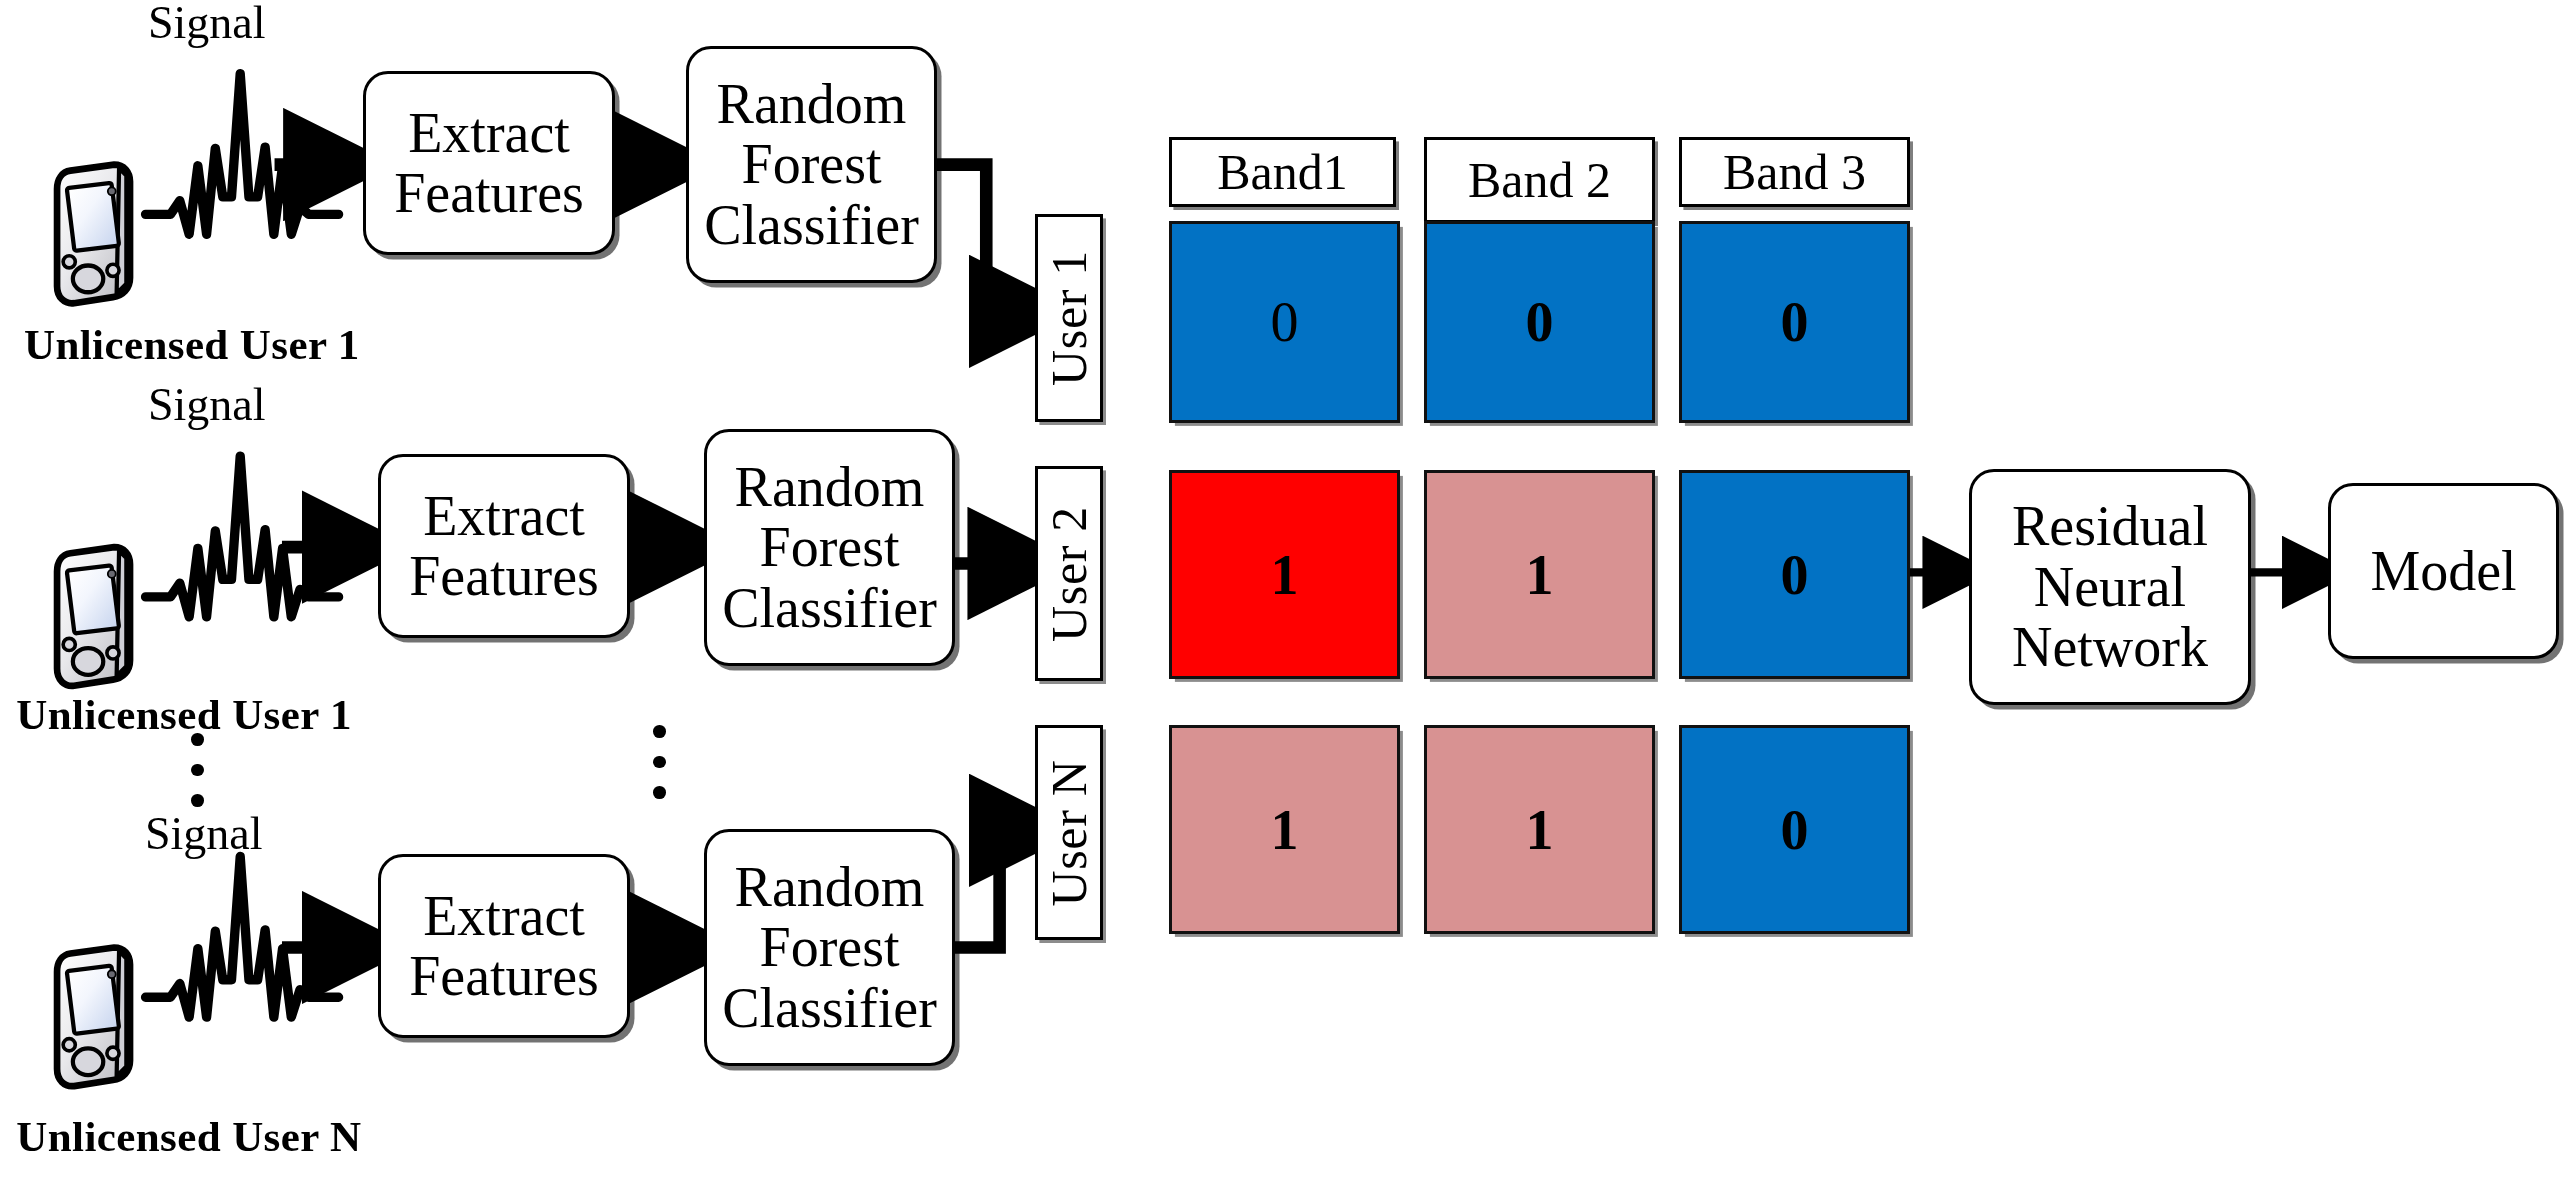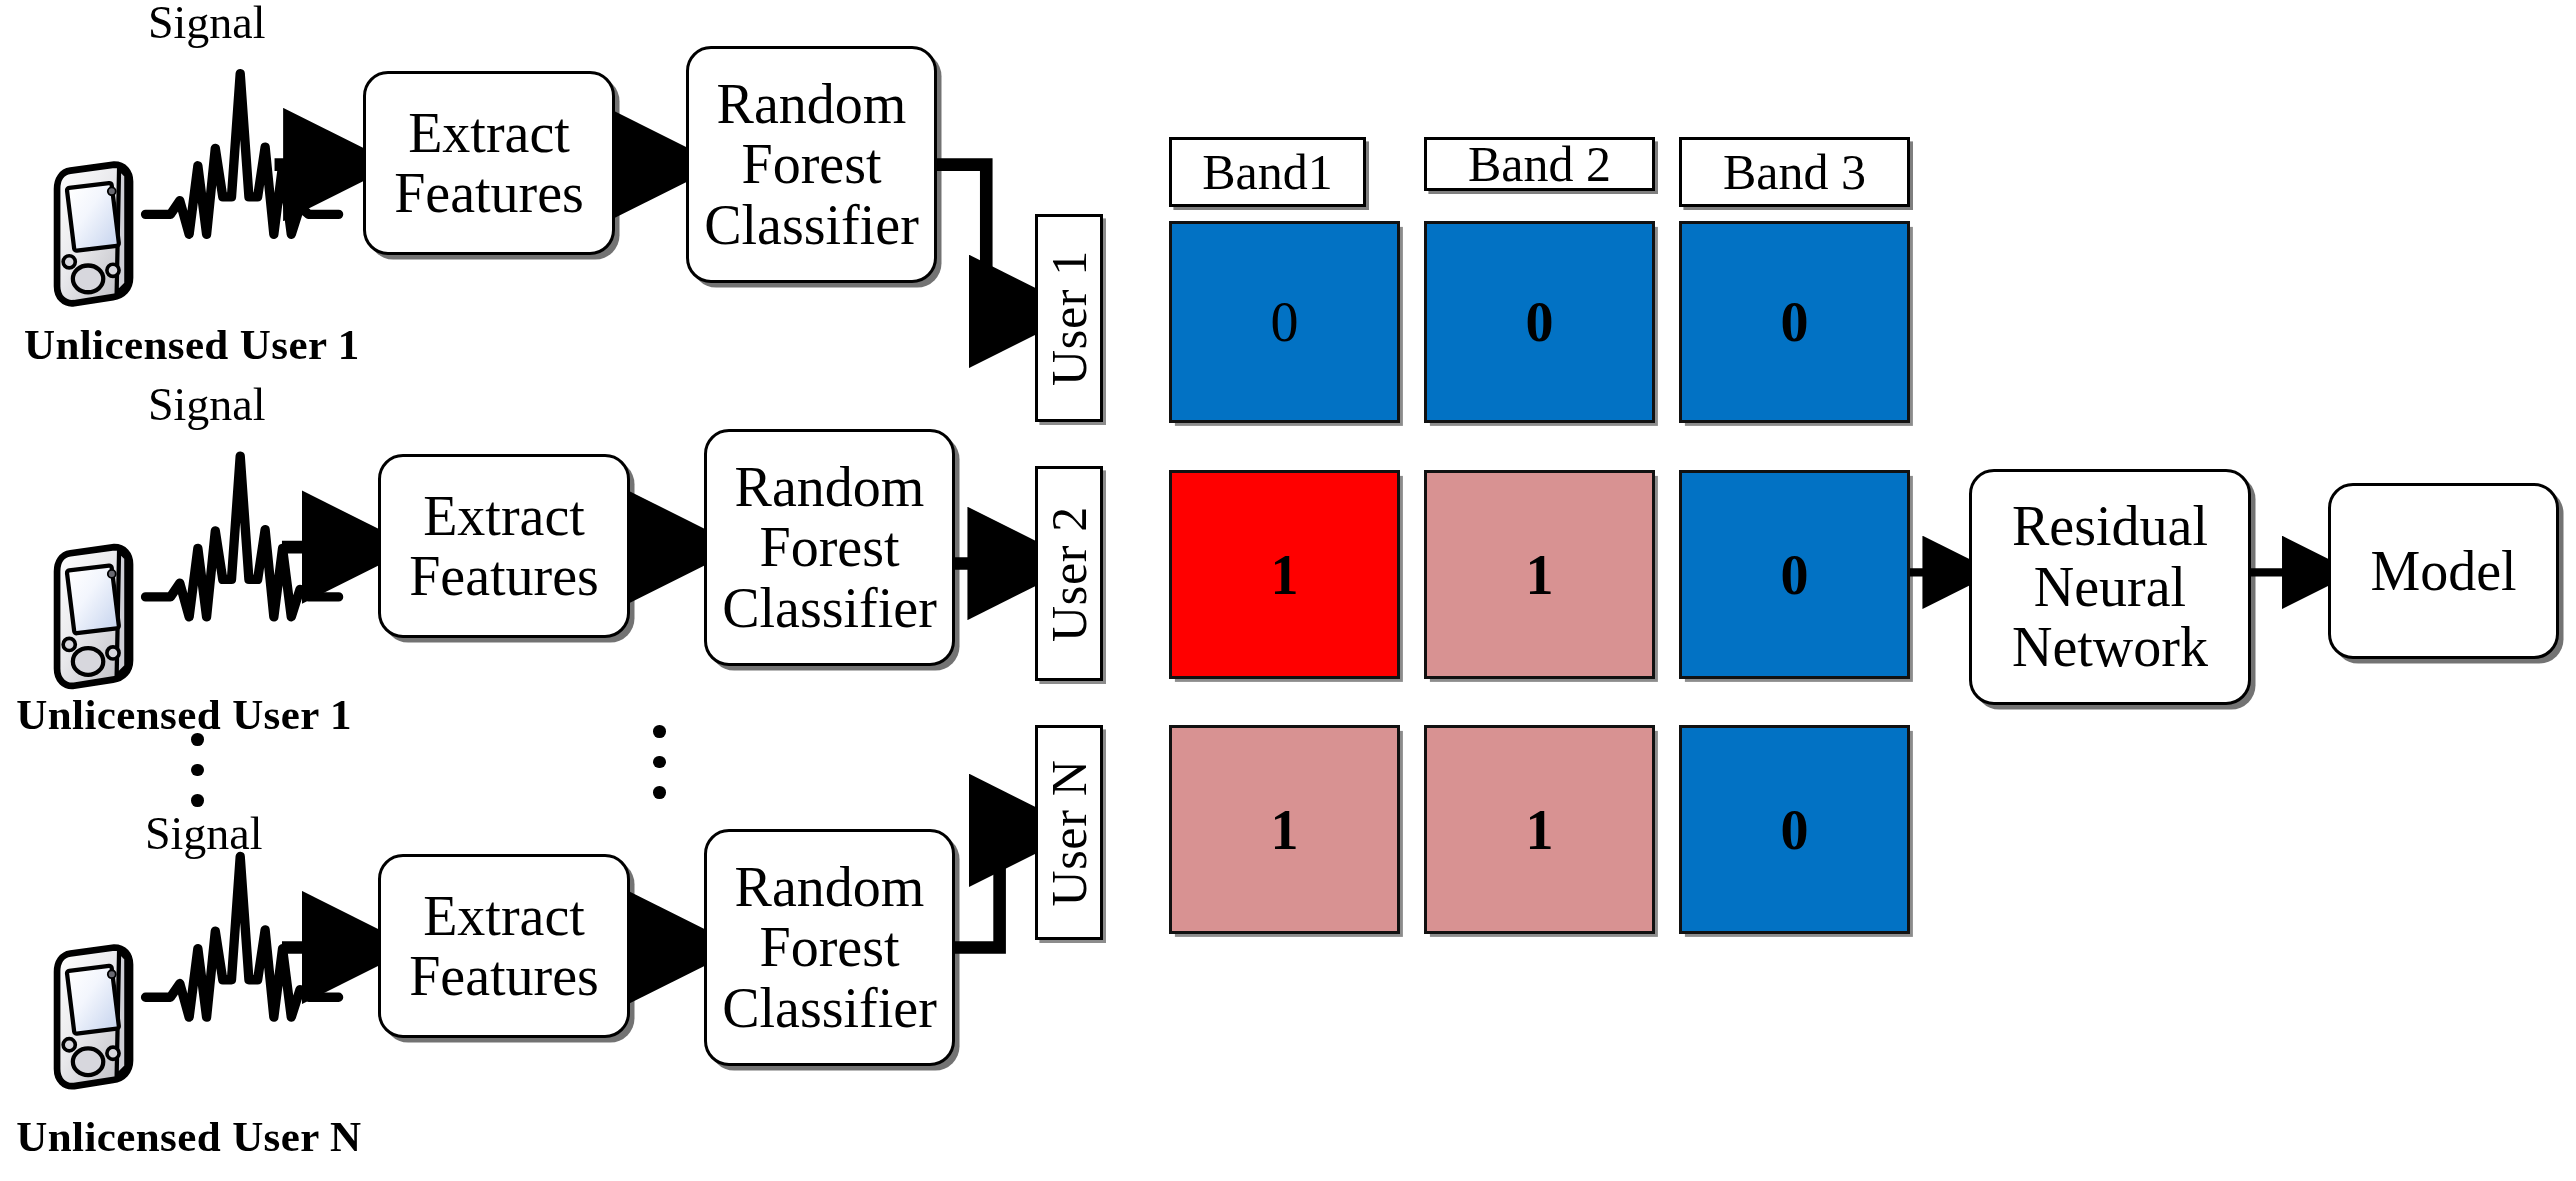--- a/index.html
+++ b/index.html
@@ -242,24 +242,24 @@
     <i></i>
     <i></i>
   </div>
 
   <div class="vdots" style="left:653px; top:725px; width:13.3px; height:74px;">
     <i></i>
     <i></i>
     <i></i>
   </div>
 
-  <div class="hdr-box" style="left:1169px; top:137px; width:197px; height:70px;">
+  <div class="hdr-box" style="left:1169px; top:137px; width:227px; height:70px;">
     <span>Band1</span>
   </div>
-  <div class="hdr-box" style="left:1424px; top:137px; width:231px; height:54px;">
+  <div class="hdr-box" style="left:1424px; top:137px; width:231px; height:86px;">
     <span>Band 2</span>
   </div>
   <div class="hdr-box" style="left:1679px; top:137px; width:231px; height:70px;">
     <span>Band 3</span>
   </div>
 
   <div class="user-box" style="left:1035px; top:214px; width:68px; height:208px;">
     <span>User 1</span>
   </div>
   <div class="user-box" style="left:1035px; top:466px; width:68px; height:215px;">

